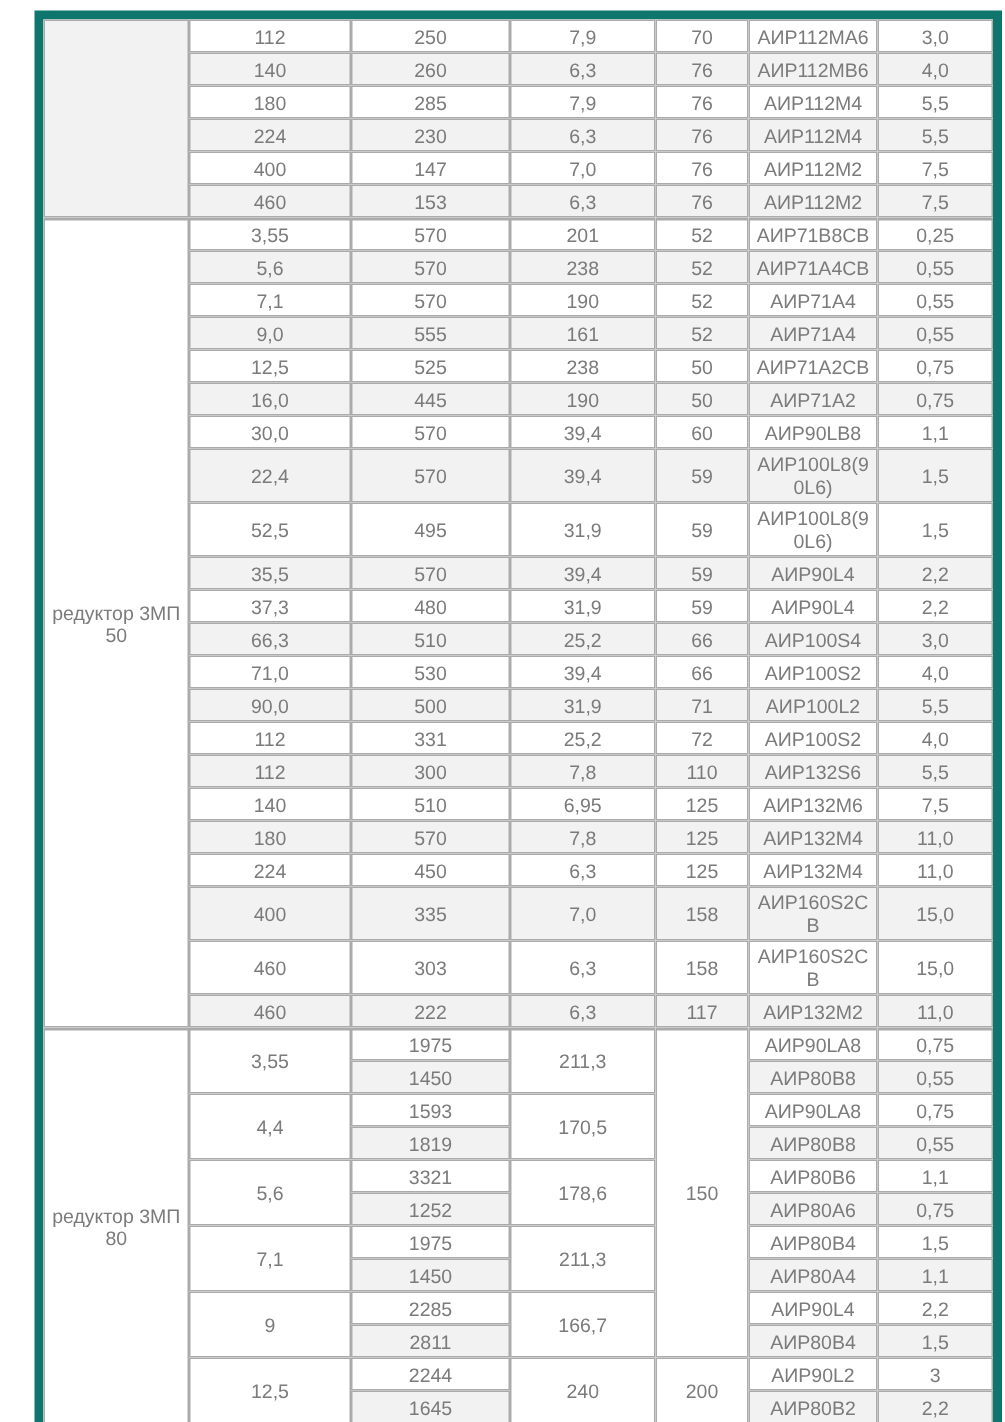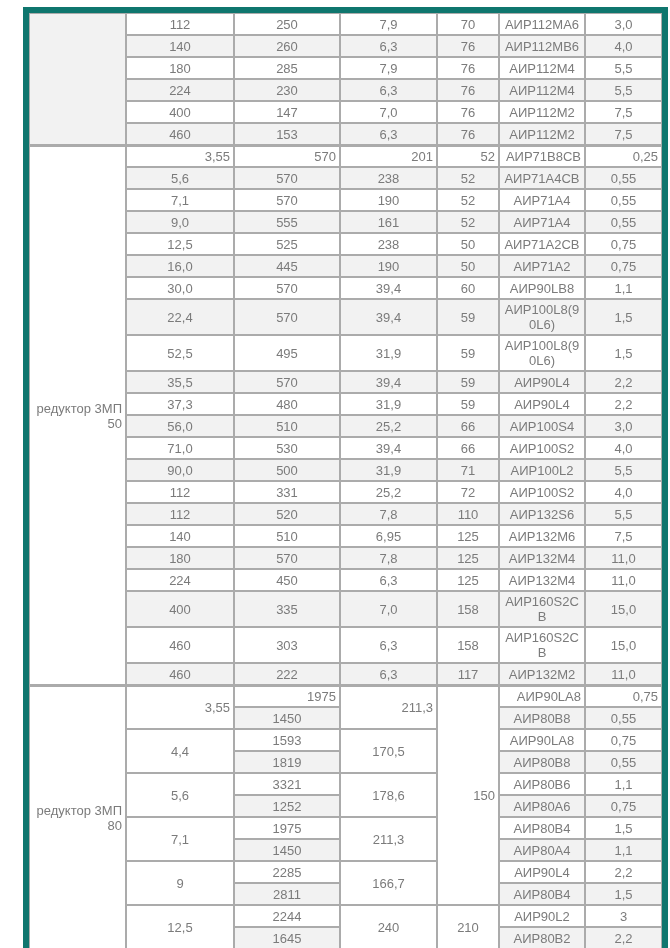--- a/index.html
+++ b/index.html
@@ -33,21 +33,20 @@
     vertical-align: middle;
     background: #ffffff;
     word-wrap: break-word;
     overflow-wrap: break-word;
   }
   table.spec td.alt {
     background: #f2f2f2;
   }
   table.spec tbody.sep tr:first-child td {
     border-top-width: 2px;
-    text-align: right;
   }
 </style>
 </head>
 <body>
 
 <div class="page">
   <table class="spec">
     <colgroup>
       <col style="width:97px">
       <col style="width:108px">
@@ -192,21 +191,21 @@
         </tr>
         <tr>
           <td>37,3</td>
           <td>480</td>
           <td>31,9</td>
           <td>59</td>
           <td>АИР90L4</td>
           <td>2,2</td>
         </tr>
         <tr>
-          <td class="alt">56,0</td>
+          <td class="alt">66,3</td>
           <td class="alt">510</td>
           <td class="alt">25,2</td>
           <td class="alt">66</td>
           <td class="alt">АИР100S4</td>
           <td class="alt">3,0</td>
         </tr>
         <tr>
           <td>71,0</td>
           <td>530</td>
           <td>39,4</td>
@@ -225,21 +224,21 @@
         <tr>
           <td>112</td>
           <td>331</td>
           <td>25,2</td>
           <td>72</td>
           <td>АИР100S2</td>
           <td>4,0</td>
         </tr>
         <tr>
           <td class="alt">112</td>
-          <td class="alt">520</td>
+          <td class="alt">300</td>
           <td class="alt">7,8</td>
           <td class="alt">110</td>
           <td class="alt">АИР132S6</td>
           <td class="alt">5,5</td>
         </tr>
         <tr>
           <td>140</td>
           <td>510</td>
           <td>6,95</td>
           <td>125</td>
@@ -347,21 +346,21 @@
         </tr>
         <tr>
           <td class="alt">2811</td>
           <td class="alt">АИР80В4</td>
           <td class="alt">1,5</td>
         </tr>
         <tr>
           <td rowspan="2">12,5</td>
           <td>2244</td>
           <td rowspan="2">240</td>
-          <td rowspan="2">210</td>
+          <td rowspan="2">200</td>
           <td>АИР90L2</td>
           <td>3</td>
         </tr>
         <tr>
           <td class="alt">1645</td>
           <td class="alt">АИР80В2</td>
           <td class="alt">2,2</td>
         </tr>
       </tbody>
     </table>

